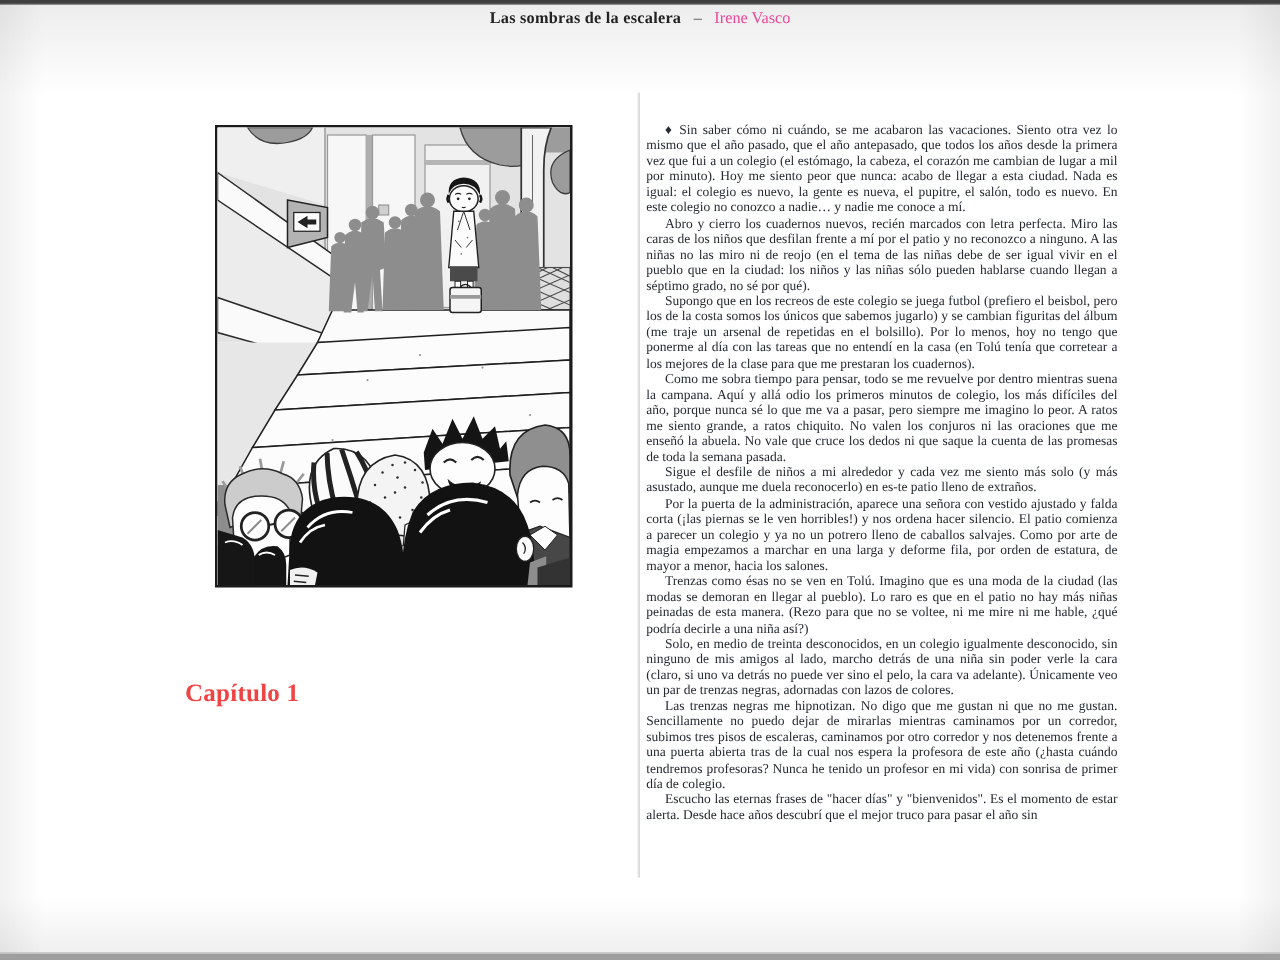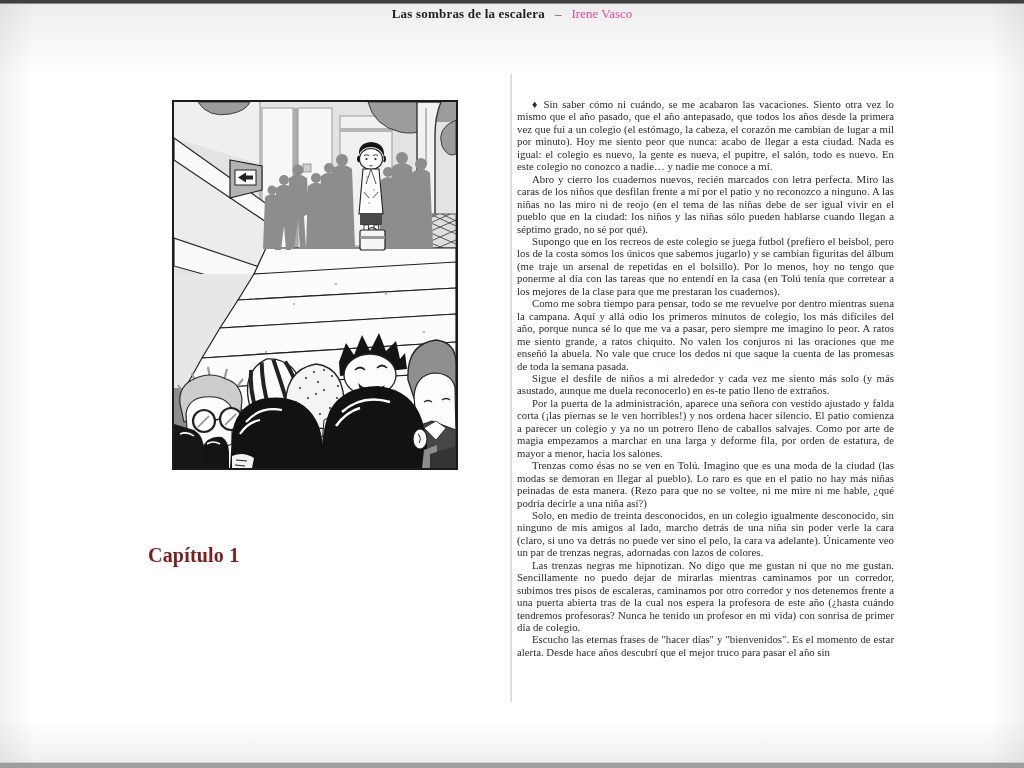--- a/index.html
+++ b/index.html
@@ -30,21 +30,21 @@
   .spread{position:absolute;left:0;top:0;width:100%;height:100%;z-index:2;}
 
   .page-divider{position:absolute;left:510px;top:74px;width:2px;height:628px;
     background:linear-gradient(90deg,#e9e9e9,#d6d6d6);}
 
   
   .illustration-frame{position:absolute;left:172px;top:100px;width:286px;height:370px;
     box-sizing:border-box;border:2px solid #1b1b1b;background:#fff;}
   .illustration-frame svg{display:block;width:100%;height:100%;}
   .chapter-title{position:absolute;left:148px;top:544px;margin:0;
-    font-size:20px;font-weight:bold;color:#7f1d1d;letter-spacing:.2px;}
+    font-size:20px;font-weight:bold;color:#ef4444;letter-spacing:.2px;}
 
   
   .text-col{position:absolute;left:517px;top:98px;width:377px;
     font-size:10.8px;line-height:12.45px;text-align:justify;color:#262b33;}
   .text-col p{margin:0;text-indent:15px;}
 </style>
 </head>
 <body>
 
 <div class="screen">

